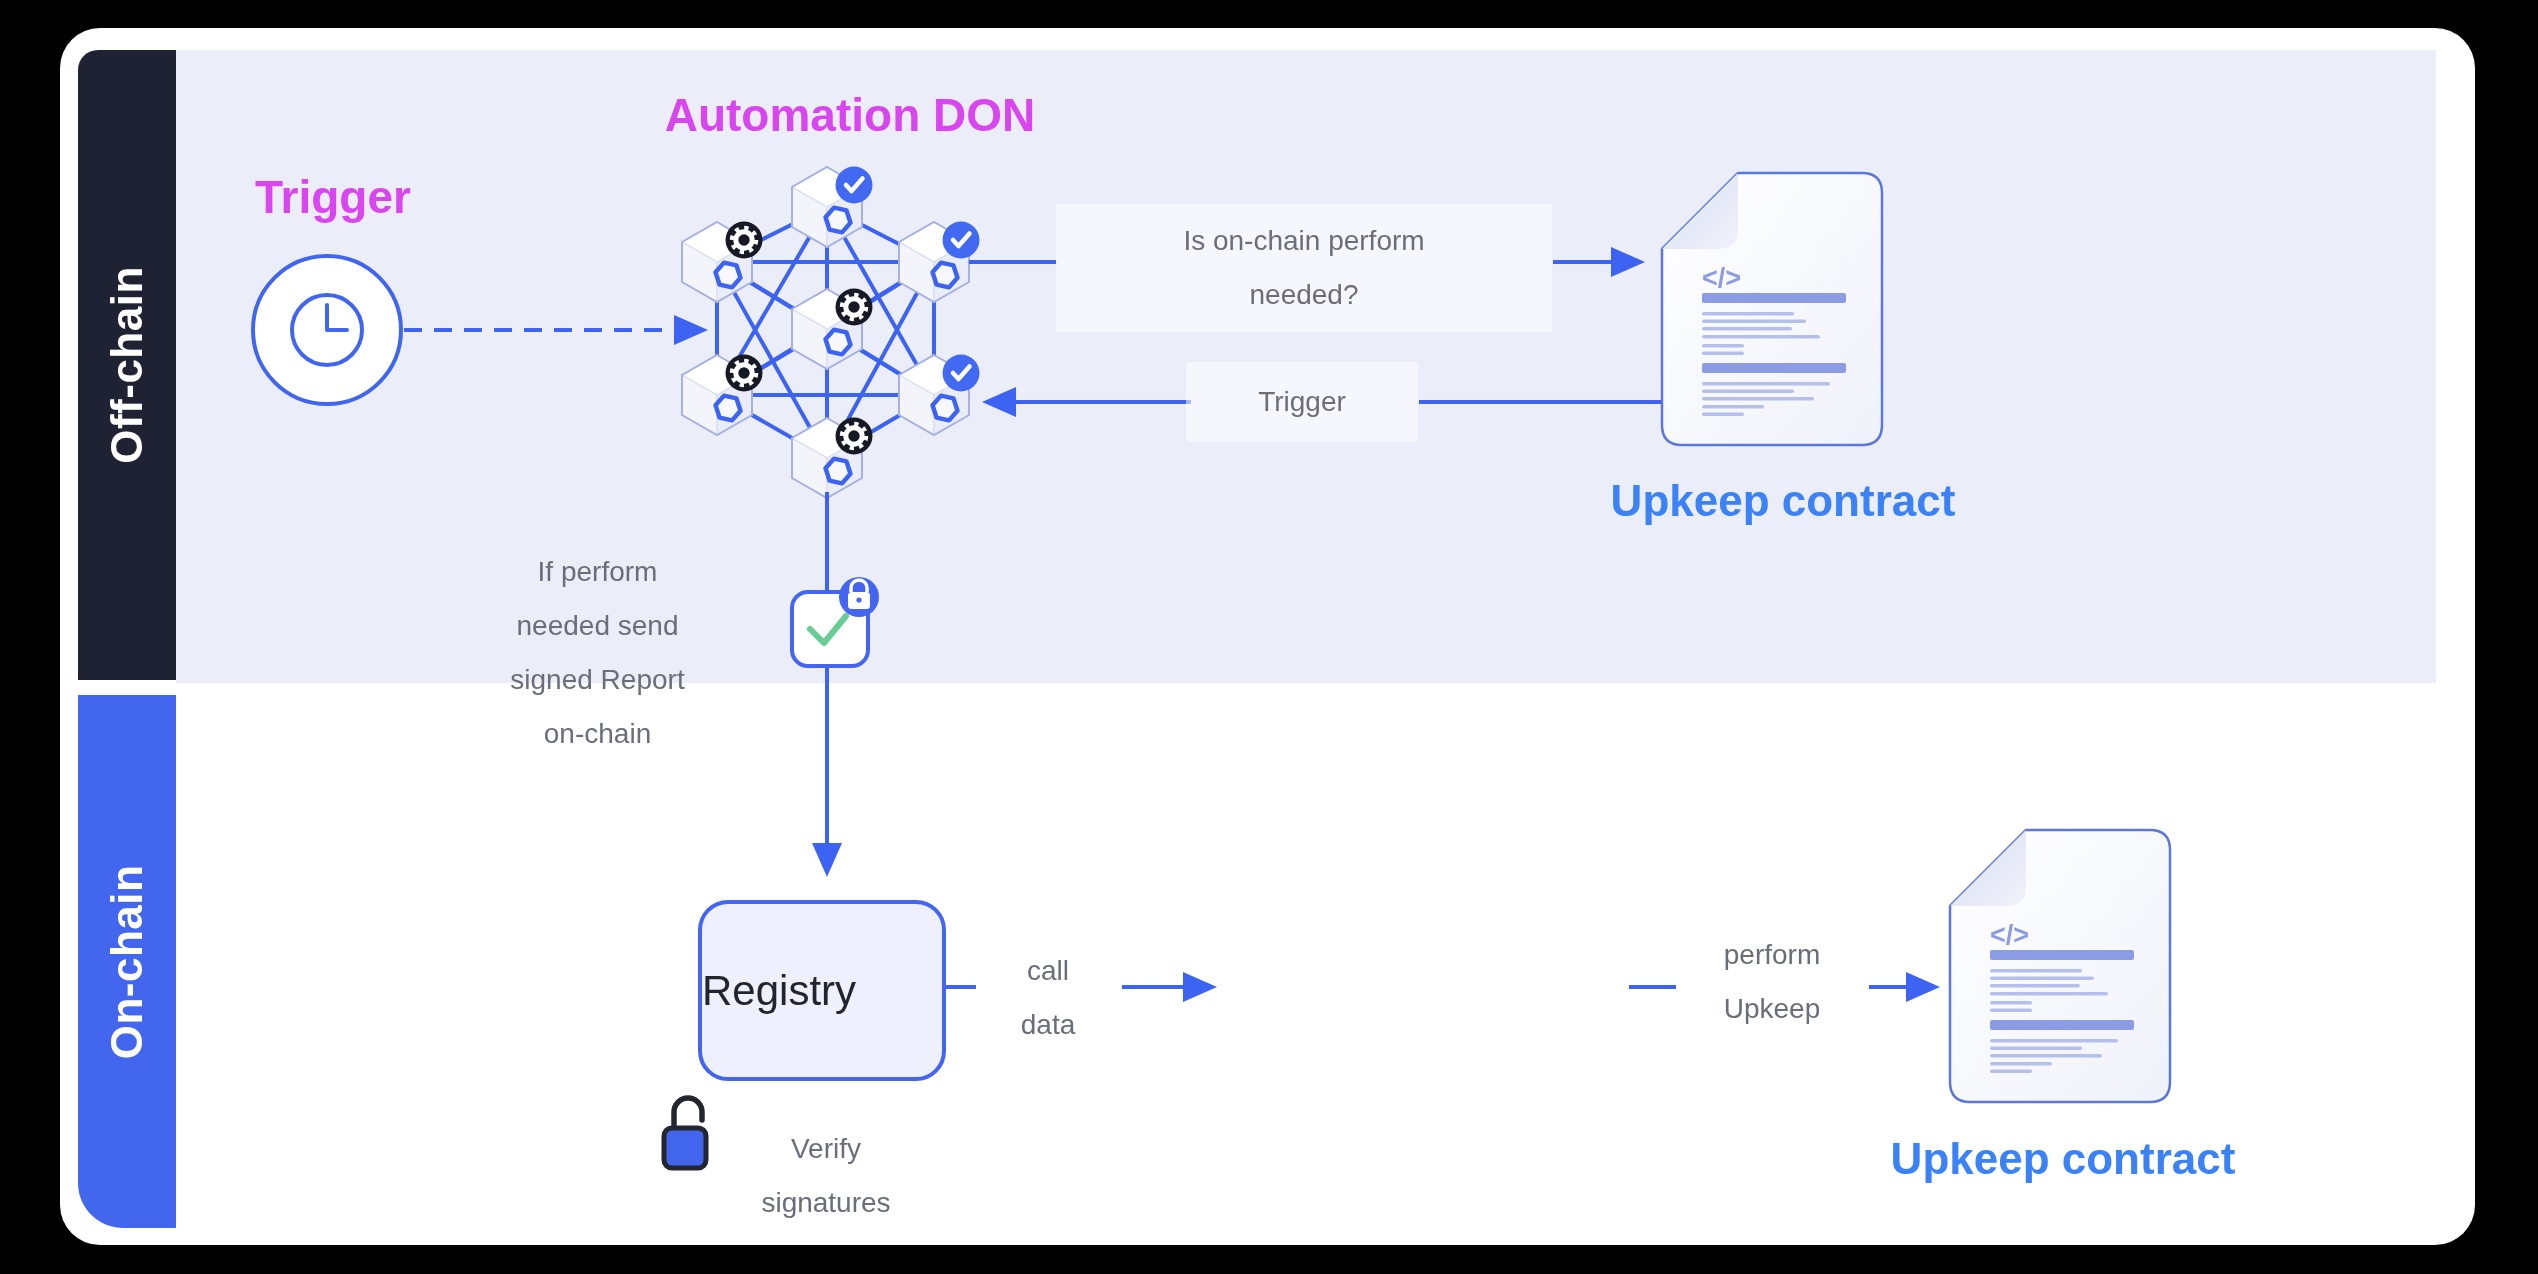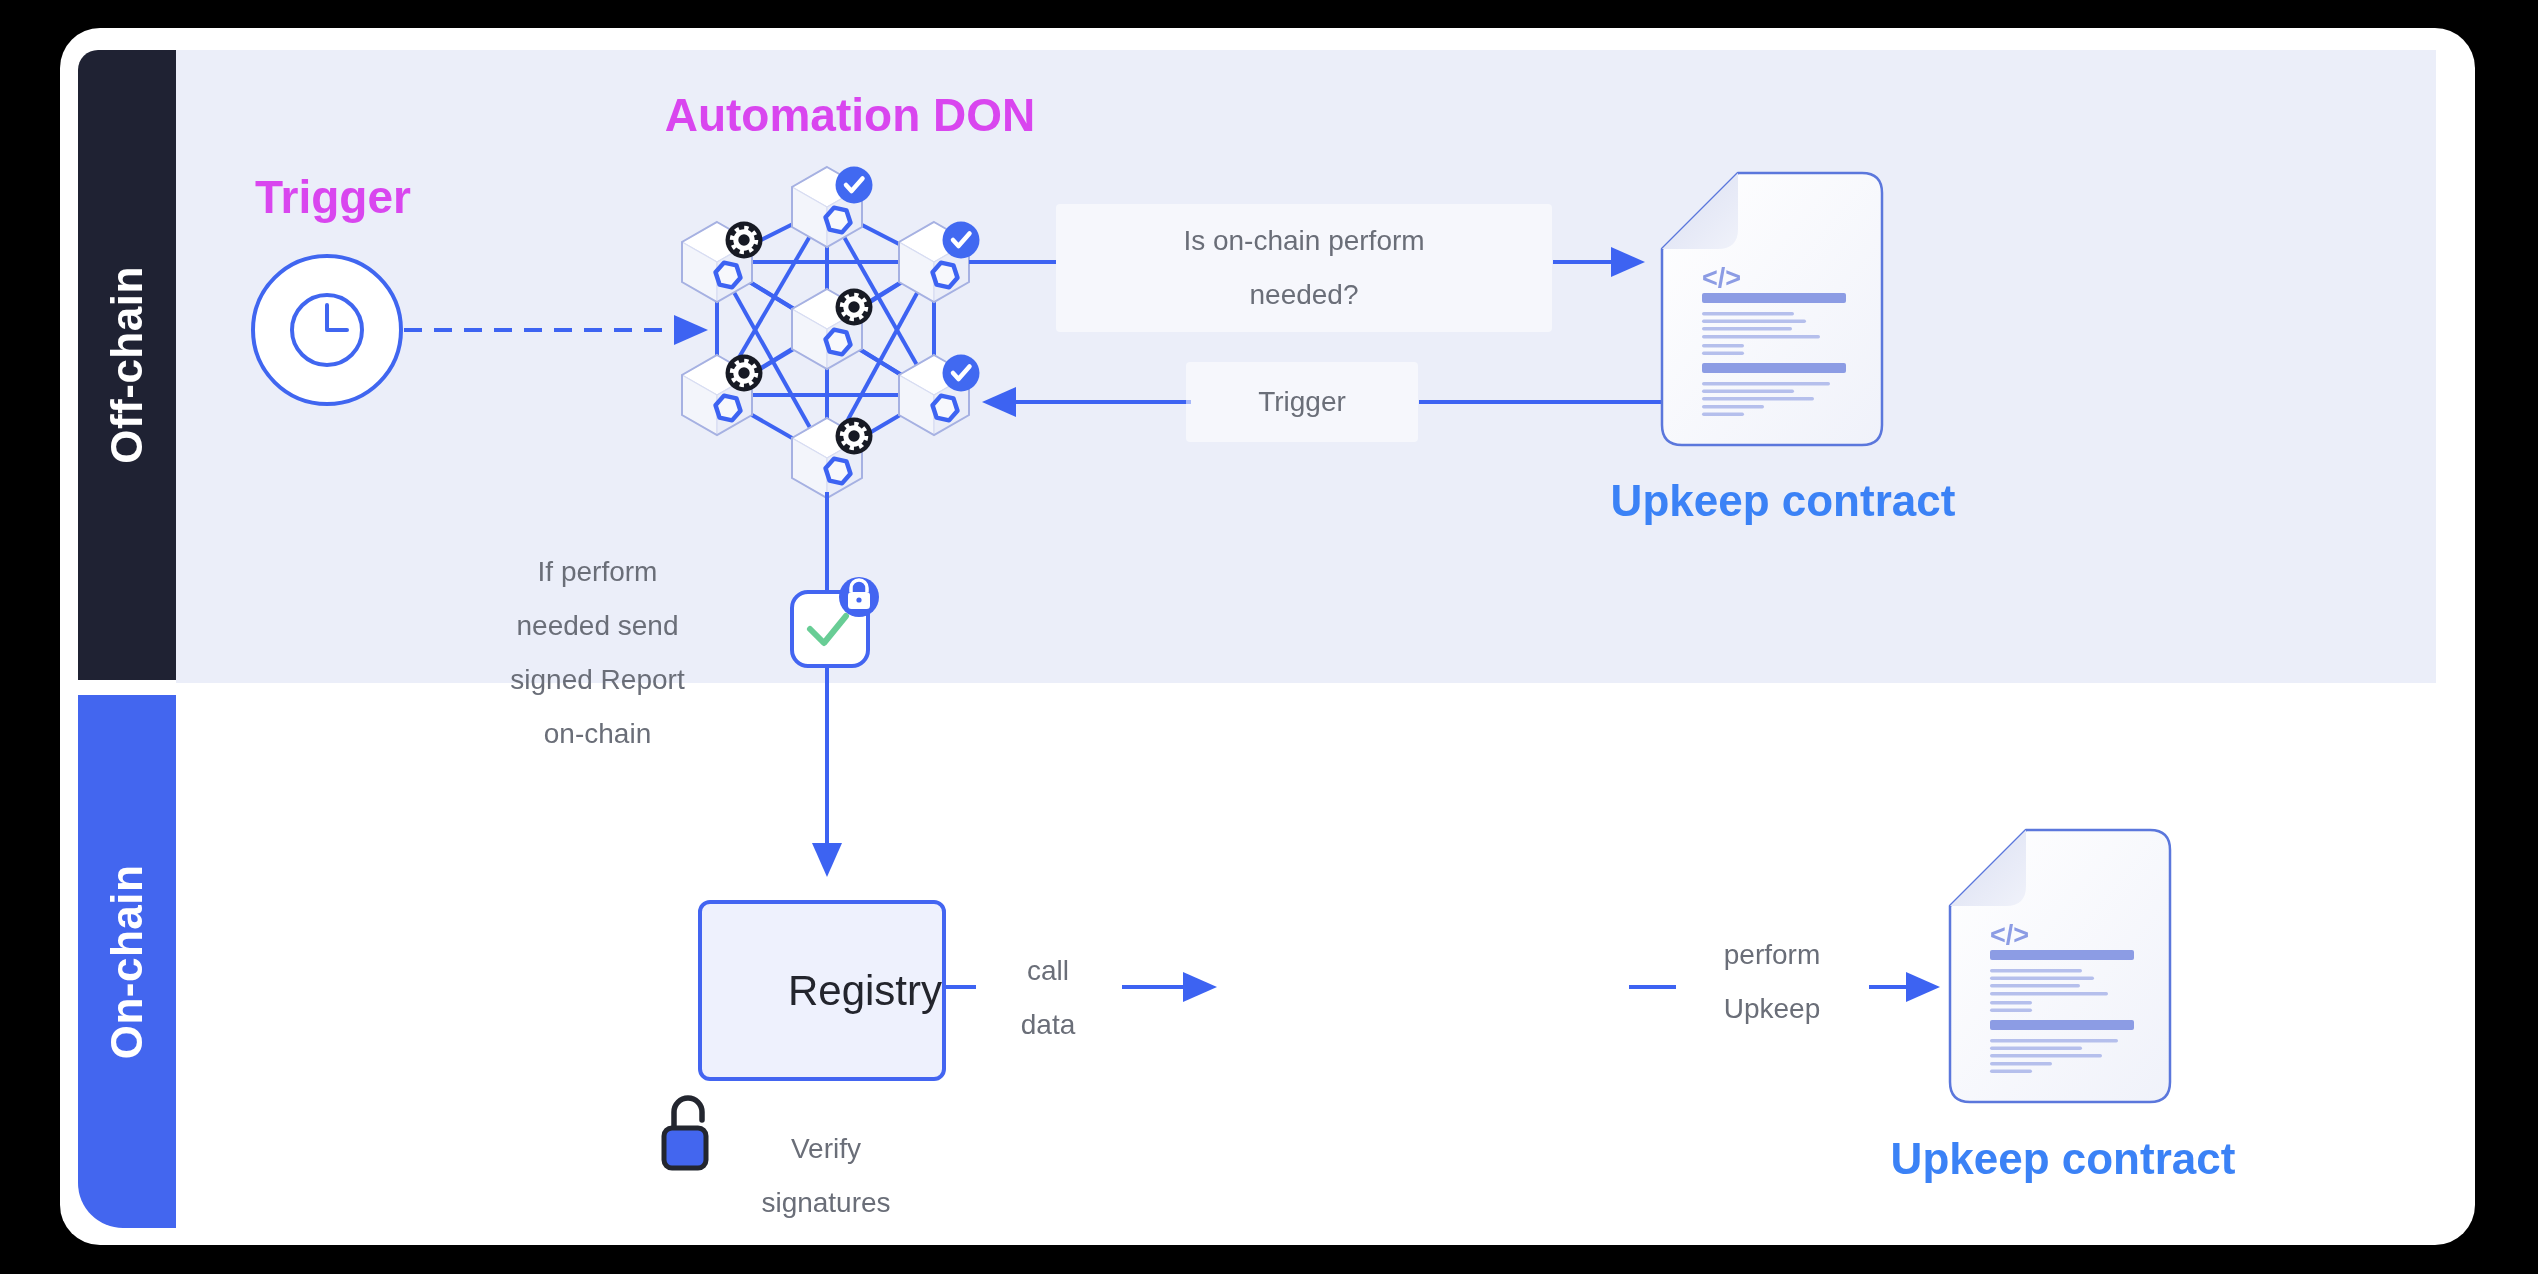--- a/index.html
+++ b/index.html
@@ -16,22 +16,22 @@
     position:absolute;left:50%;top:50%;transform:translate(-50%,-50%) rotate(-90deg);
     color:#fff;font-size:44px;font-weight:bold;white-space:nowrap;letter-spacing:.5px;
   }
   svg.layer{position:absolute;left:0;top:0;pointer-events:none;}
   .txt{position:absolute;white-space:pre-line;}
   .title{color:#d946ef;font-weight:bold;font-size:46px;}
   .doc-title{color:#3b82f6;font-weight:bold;font-size:44px;text-align:center;}
   .grey{color:#6A6E78;font-size:28px;line-height:54px;text-align:center;}
   .soft-box{background:rgba(255,255,255,0.55);display:flex;align-items:center;justify-content:center;border-radius:4px;}
   .node-box{
-    position:absolute;border:4px solid #4365F1;background:#EEF1FD;border-radius:12px;
-    display:flex;align-items:center;justify-content:flex-end;color:#23252D;font-size:42px;
+    position:absolute;border:4px solid #4365F1;background:#EEF1FD;border-radius:30px;
+    display:flex;align-items:center;justify-content:flex-start;color:#23252D;font-size:42px;
   }
 </style>
 </head>
 <body>
 
 <div id="stage">
 
   <div class="frame"></div>
   <div class="offchain-bg"></div>
 

